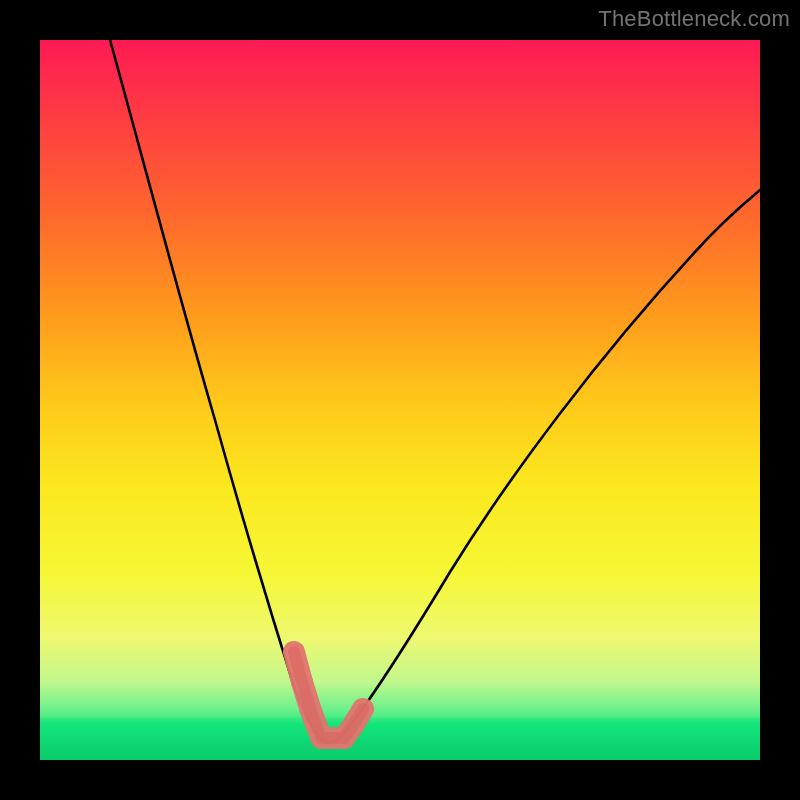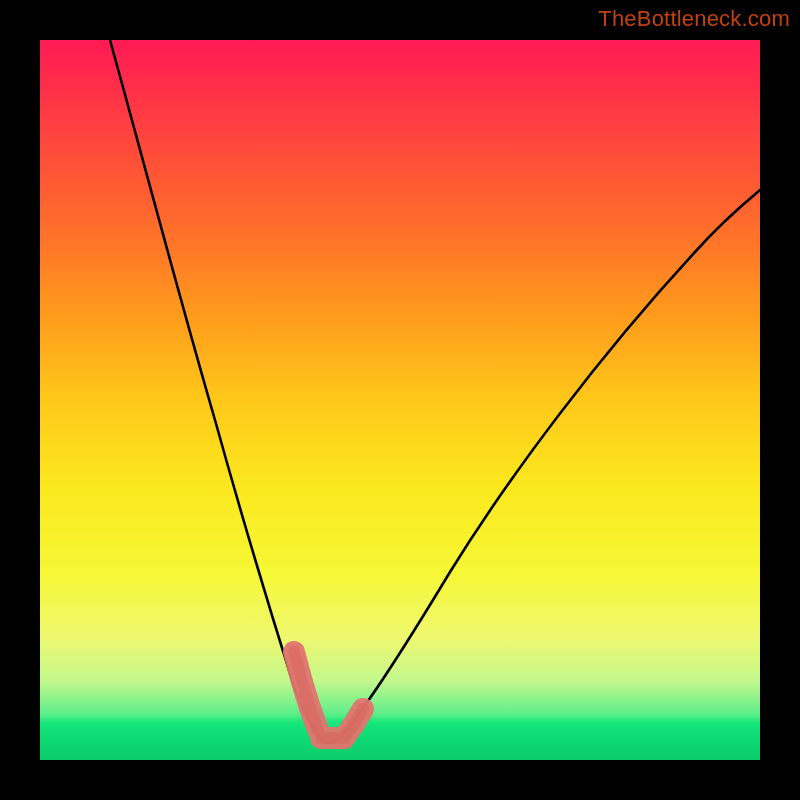--- a/index.html
+++ b/index.html
@@ -58,21 +58,21 @@
       rgba(14,229,125,0.0) 0%,
       #12e579 20%,
       #0ed973 55%,
       #0acb6a 100%
     );
   }
   .watermark {
     position: absolute;
     top: 6px;
     right: 10px;
-    color: #c2410c;
+    color: #737373;
     font-size: 22px;
     font-weight: 500;
     letter-spacing: 0.2px;
     user-select: none;
   }
   svg.curves {
     position: absolute;
     inset: 0;
   }
 </style>

